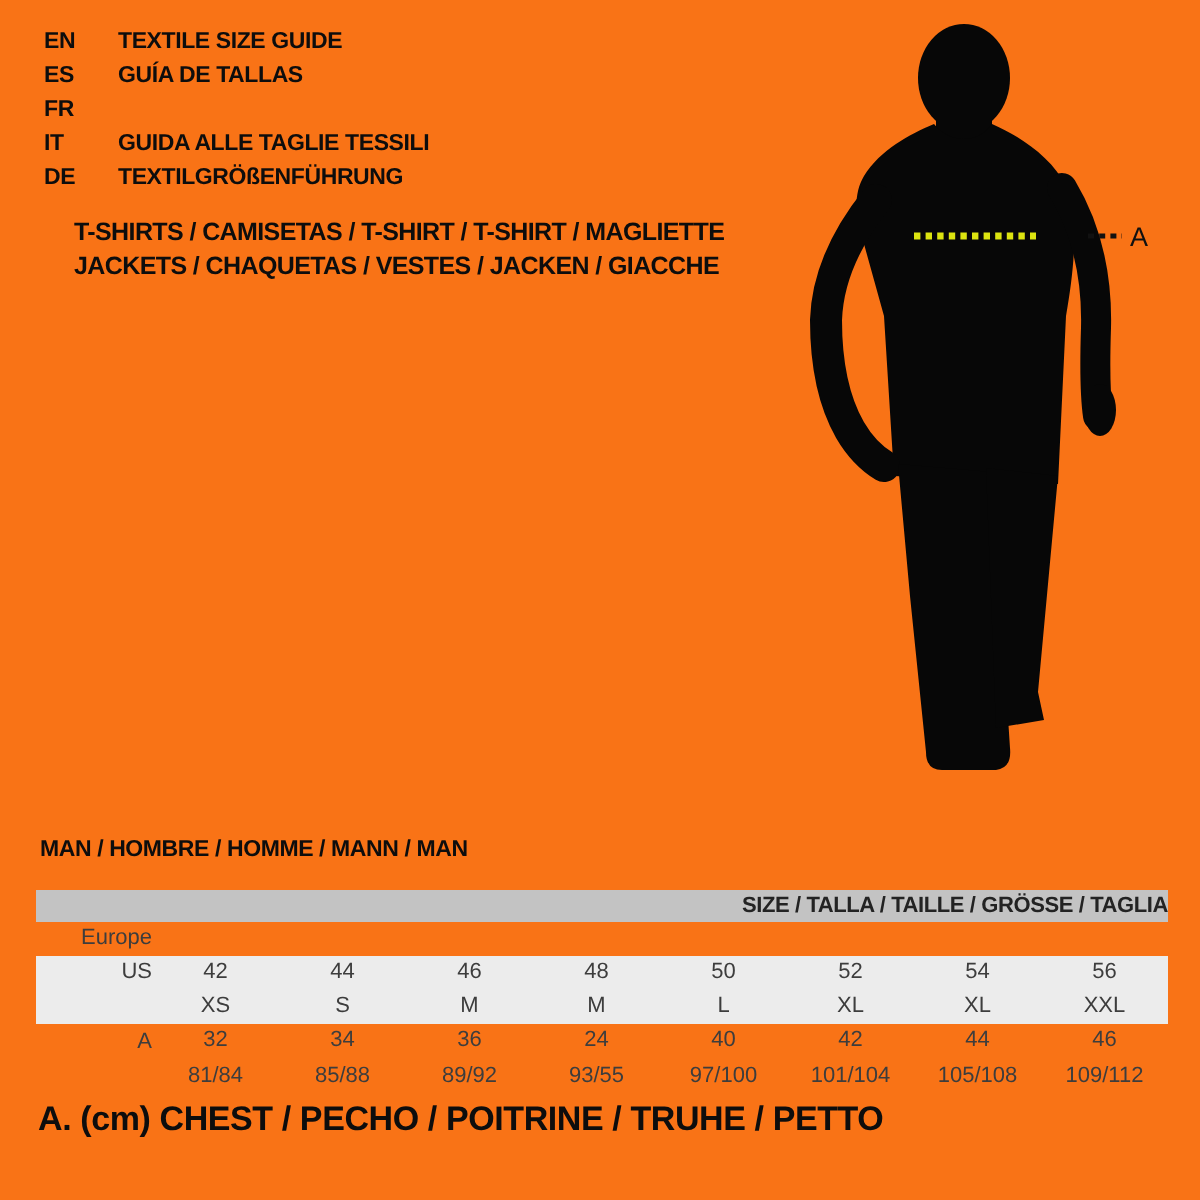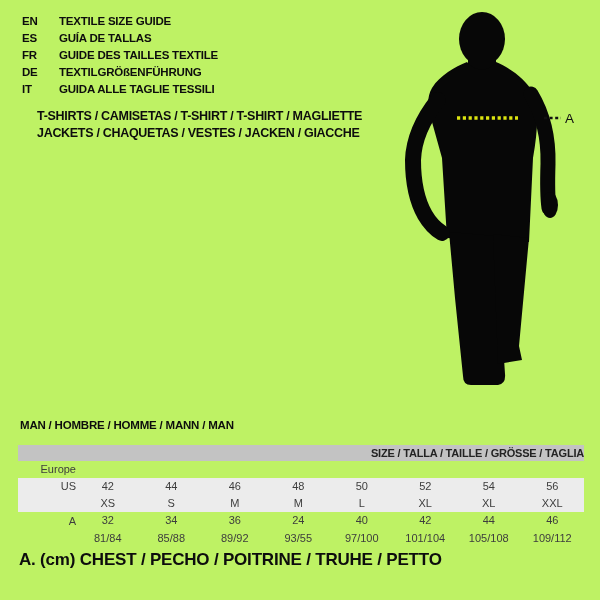--- a/index.html
+++ b/index.html
@@ -1,17 +1,17 @@
 <!DOCTYPE html>
 <html><head>
 <meta charset="utf-8">
 <style>
   html,body{margin:0;padding:0;background:#ffffff;}
   .canvas{
-    position:relative;width:600px;height:600px;background:#bef264;overflow:hidden;
+    position:relative;width:600px;height:600px;background:#f97316;overflow:hidden;
     font-family:"Liberation Sans",sans-serif;color:#0d0d0d;
   }
   
   .lang-block{position:absolute;left:22px;top:13px;}
   .lang-row{display:flex;line-height:17px;font-size:11.5px;font-weight:bold;letter-spacing:-0.2px;}
   .lang-code{width:37px;flex:0 0 37px;}
   
   .cat-block{position:absolute;left:22px;top:108px;}
   .cat-line{font-size:12.5px;font-weight:bold;line-height:17px;letter-spacing:-0.3px;margin-left:15px;}
   
@@ -40,29 +40,28 @@
     <div class="lang-row">
       <span class="lang-code">EN</span>
       <span class="lang-label">TEXTILE SIZE GUIDE</span>
     </div>
     <div class="lang-row">
       <span class="lang-code">ES</span>
       <span class="lang-label">GUÍA DE TALLAS</span>
     </div>
     <div class="lang-row">
       <span class="lang-code">FR</span>
-      <span class="lang-label">GUIDE DES TAILLES TEXTILE</span>
+    </div>
+    <div class="lang-row">
+      <span class="lang-code">IT</span>
+      <span class="lang-label">GUIDA ALLE TAGLIE TESSILI</span>
     </div>
     <div class="lang-row">
       <span class="lang-code">DE</span>
       <span class="lang-label">TEXTILGRÖßENFÜHRUNG</span>
-    </div>
-    <div class="lang-row">
-      <span class="lang-code">IT</span>
-      <span class="lang-label">GUIDA ALLE TAGLIE TESSILI</span>
     </div>
   </div>
 
   <div class="cat-block">
     <div class="cat-line">T-SHIRTS / CAMISETAS / T-SHIRT / T-SHIRT / MAGLIETTE</div>
     <div class="cat-line">JACKETS / CHAQUETAS / VESTES / JACKEN / GIACCHE</div>
   </div>
 
   <div class="figure-wrap">
     <svg viewBox="0 0 195 390" xmlns="http://www.w3.org/2000/svg">

